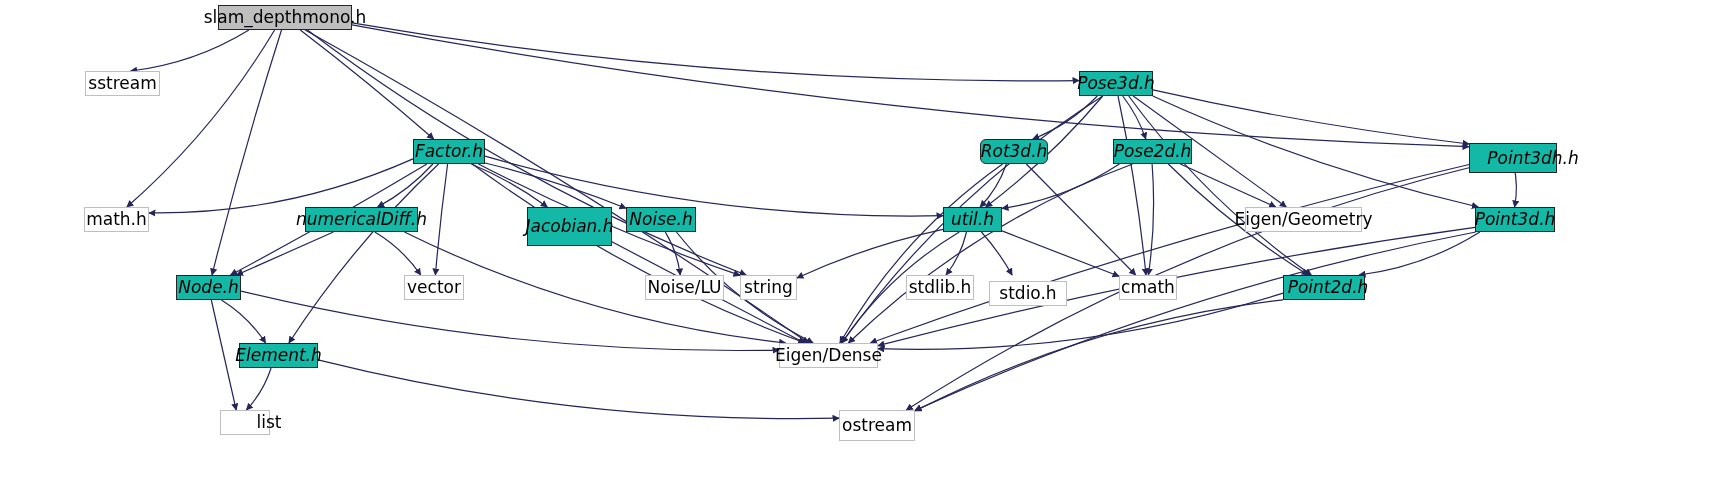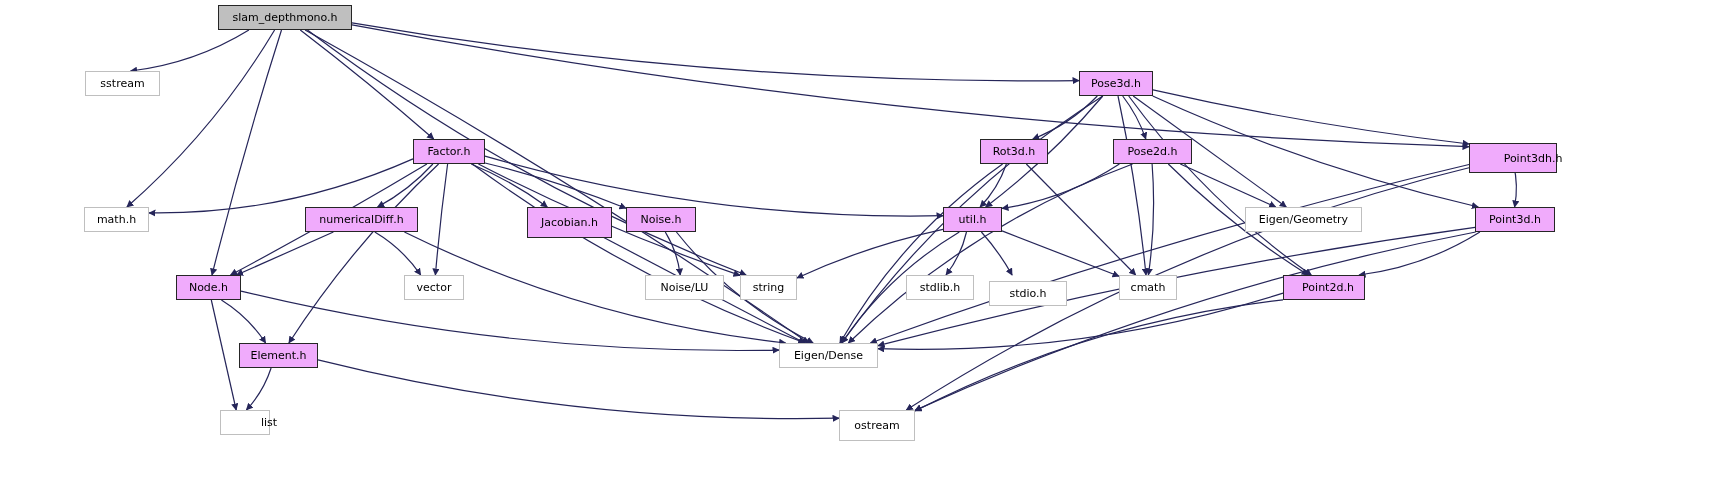--- a/index.html
+++ b/index.html
@@ -9,31 +9,32 @@
     width:1729px;height:485px;
     background:#ffffff;
     font-family:"DejaVu Sans","Liberation Sans",sans-serif;
     overflow:hidden;
   }
   svg#edges{position:absolute;left:0;top:0;width:1729px;height:485px;}
   .node{
     position:absolute;
     box-sizing:border-box;
     display:flex;align-items:center;justify-content:center;
-    font-size:11px;
+    font-size:17px;
     line-height:1;
     color:#000000;
     white-space:nowrap;
     background:#ffffff;
     border:1px solid #bfbfbf;
     z-index:5;
   }
   .node.hdr{            
     border:1.5px solid #262626;
-    background:#f0abfc;
+    background:#14b8a6;
+    font-style:italic;
   }
   .node.root{           
     border:1.5px solid #262626;
     background:#bfbfbf;
   }
 </style>
 </head>
 <body>
 
 <div id="canvas">
@@ -111,36 +112,36 @@
       </div>
       <div class="node sys" style="left: 57px; top: 71px; width: 75px; height: 25px; margin-left: 28px;">
         <span>sstream</span>
       </div>
       <div class="node hdr" style="left: 1079px; top: 71px; width: 74px; height: 25px;">
         <span>Pose3d.h</span>
       </div>
       <div class="node hdr" style="left: 413px; top: 139px; width: 72px; height: 25px;">
         <span>Factor.h</span>
       </div>
-      <div class="node hdr" style="left: 980px; top: 139px; width: 68px; height: 25px;">
+      <div class="node hdr" style="left: 980px; top: 139px; width: 68px; height: 25px; border-radius: 6px;">
         <span>Rot3d.h</span>
       </div>
       <div class="node hdr" style="left: 1113px; top: 139px; width: 79px; height: 25px;">
         <span>Pose2d.h</span>
       </div>
       <div class="node hdr" style="left: 1469px; top: 143px; width: 88px; height: 30px; padding-left: 40px;">
         <span>Point3dh.h</span>
       </div>
       <div class="node sys" style="left: 84px; top: 207px; width: 65px; height: 25px;">
         <span>math.h</span>
       </div>
       <div class="node hdr" style="left: 305px; top: 207px; width: 113px; height: 25px;">
         <span>numericalDiff.h</span>
       </div>
-      <div class="node hdr" style="left: 527px; top: 207px; width: 85px; height: 31px;">
+      <div class="node hdr" style="left: 527px; top: 207px; width: 85px; height: 39px;">
         <span>Jacobian.h</span>
       </div>
       <div class="node hdr" style="left: 626px; top: 207px; width: 70px; height: 25px;">
         <span>Noise.h</span>
       </div>
       <div class="node hdr" style="left: 943px; top: 207px; width: 59px; height: 25px;">
         <span>util.h</span>
       </div>
       <div class="node sys" style="left: 1245px; top: 207px; width: 117px; height: 25px;">
         <span>Eigen/Geometry</span>

